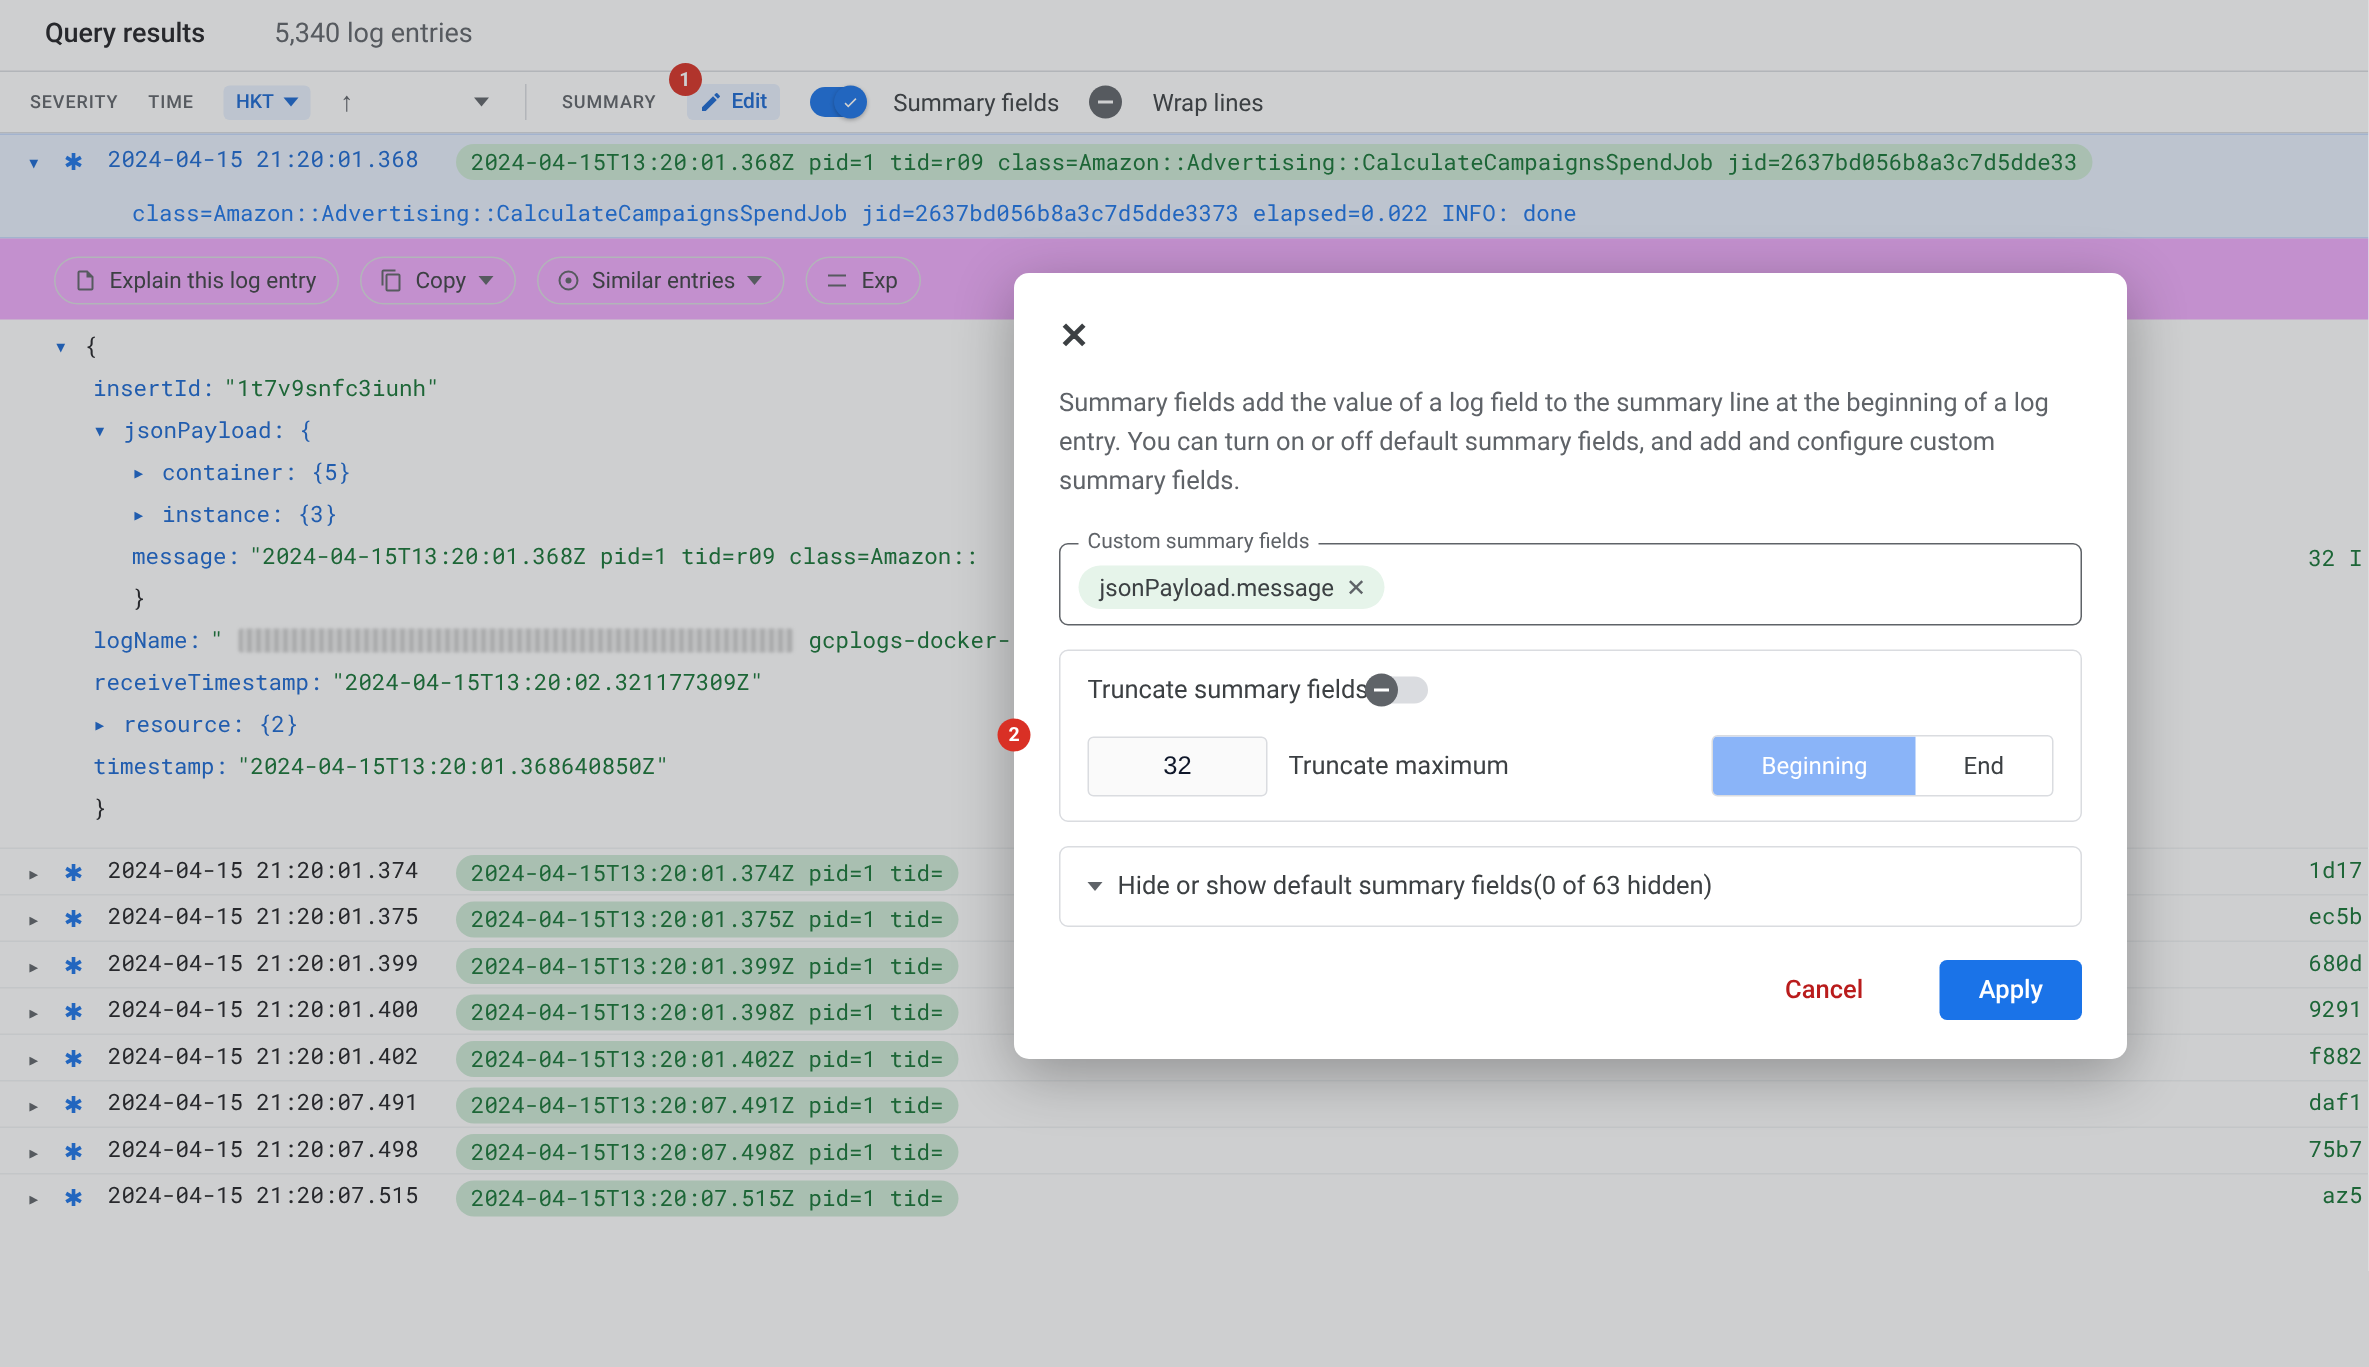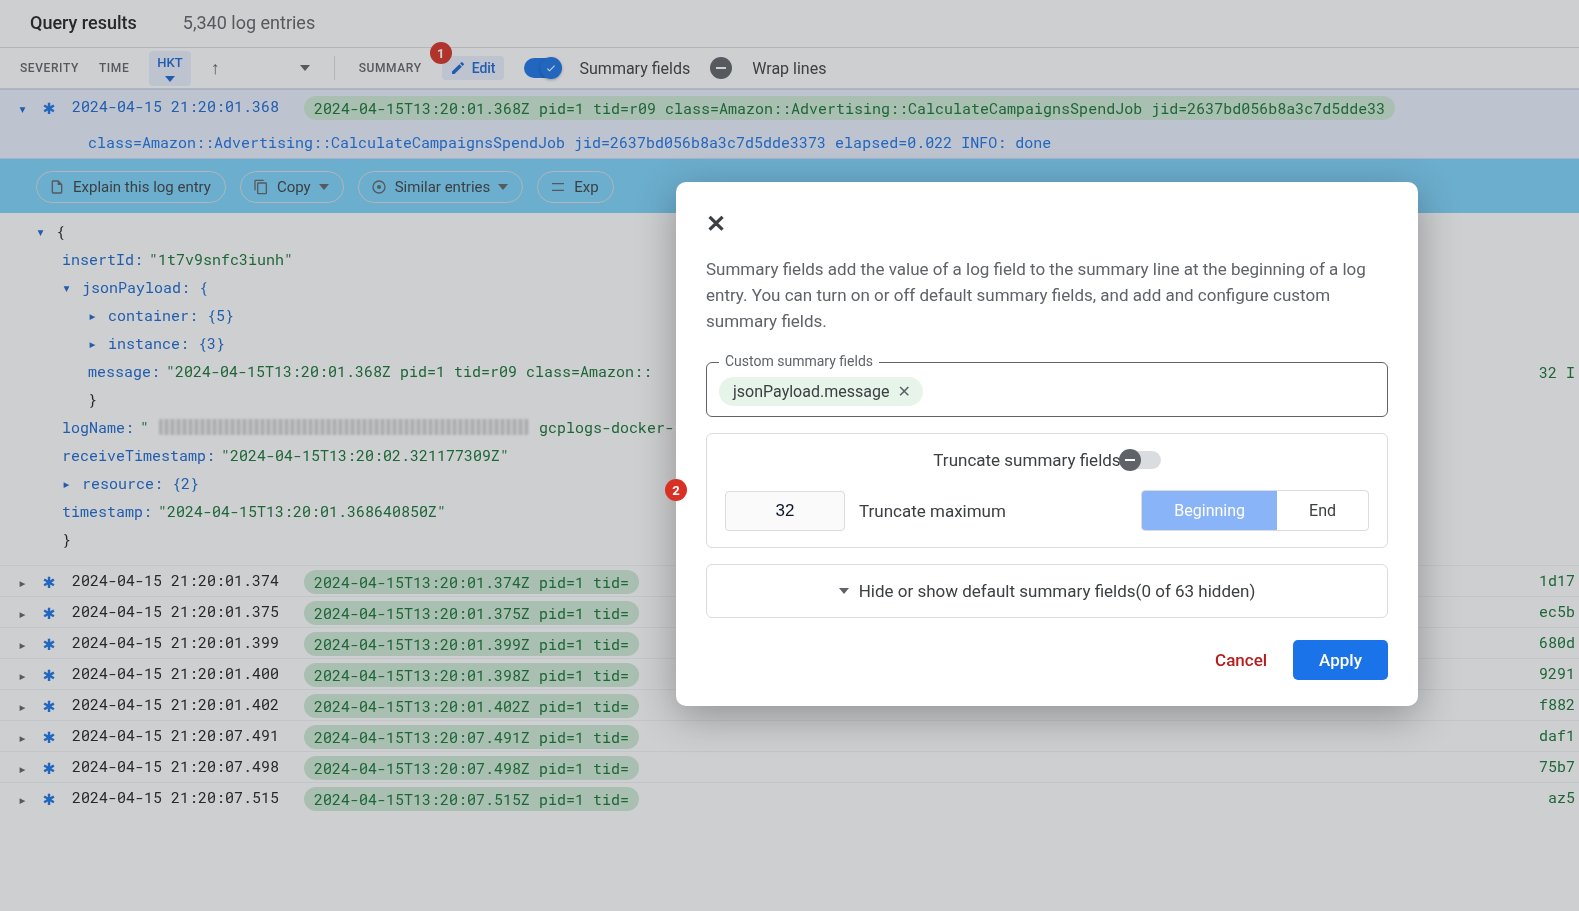--- a/index.html
+++ b/index.html
@@ -5,21 +5,21 @@
 * { box-sizing: border-box; margin: 0; padding: 0; }
 body { font-family: 'Google Sans', Roboto, Arial, sans-serif; font-size: 14px; color: #202124; background: #fff; width: 1579px; height: 911px; overflow: hidden; position: relative; }
 
 .overlay-scrim { position: absolute; inset: 0; background: rgba(60,64,67,0.25); z-index: 5; pointer-events: none; }
 
 .header-bar { display: flex; align-items: center; padding: 12px 24px 14px 30px; font-size: 18px; font-weight: 500; gap: 46px; }
 .header-sub { color: #5f6368; font-weight: 400; }
 
 .toolbar { display: flex; align-items: center; gap: 20px; padding: 6px 20px 6px 20px; border-top: 1px solid #dadce0; border-bottom: 1px solid #dadce0; height: 42px; }
 .col-label { text-transform: uppercase; color: #5f6368; font-size: 12px; letter-spacing: .6px; font-weight: 500;}
-.chip { display: inline-flex; align-items: center; gap: 6px; background: #e8f0fe; color: #1967d2; border-radius: 4px; padding: 4px 8px; font-size: 13px; font-weight: 500; flex-direction: column; }
+.chip { display: inline-flex; align-items: center; gap: 6px; background: #e8f0fe; color: #1967d2; border-radius: 4px; padding: 4px 8px; font-size: 13px; font-weight: 500; }
 .icon-up { color: #5f6368; font-size: 18px; }
 .icon-caret { display:inline-block; width:0; height:0; border-left:5px solid transparent; border-right:5px solid transparent; border-top:6px solid #1967d2; }
 .icon-caret.grey { border-top-color:#5f6368; }
 .sep { width:1px; height:24px; background:#dadce0; margin: 0 4px;}
 .tool-edit { display:flex; align-items:center; gap:6px; background:#e8f0fe; border-radius:4px; padding:4px 8px; color:#1967d2; font-size:14px; font-weight:500; position:relative;}
 .toggle { width:36px; height:20px; border-radius:11px; background:#1a73e8; position:relative; display:inline-block;}
 .toggle .knob { position:absolute; width:22px; height:22px; border-radius:50%; background:#1a73e8; right:-2px; top:-1px; display:flex; align-items:center; justify-content:center; box-shadow:0 1px 3px rgba(0,0,0,.3);}
 .toggle .knob svg{width:12px;height:12px;}
 .toggle-lbl { font-size:16px; color:#3c4043; }
 .minus-circ{ width:22px; height:22px; border-radius:50%; background:#5f6368; color:#fff; display:flex; align-items:center; justify-content:center;}
@@ -29,21 +29,21 @@
 .log-row { display:flex; align-items:flex-start; padding:4px 10px 2px 18px; gap:8px; font-family:'Roboto Mono', Menlo, monospace; font-size:15px; }
 .log-row.expanded { background:#e8f0fe; border-top:1px solid #c6dafc; border-bottom:1px solid #c6dafc; padding-top:6px; padding-bottom:6px; flex-wrap:wrap; min-height:56px;}
 .expand-arrow { color:#1967d2; cursor:pointer; width:14px; padding-top:2px;}
 .expand-arrow.open::before{content:'▾';}
 .expand-arrow.closed::before{content:'▸'; color:#5f6368;}
 .sev-dot { width:18px; height:18px; display:flex; align-items:center; justify-content:center; color:#1a73e8; font-size:20px; padding-top:2px;}
 .ts-cell { color:#202124; width:230px; padding-left:6px;}
 .msg-chip { background:#ceead6; color:#137333; border-radius:14px; padding:2px 10px; font-family:'Roboto Mono', monospace; font-size:15px;}
 .second-line { padding-left:70px; color:#1a73e8; font-family:'Roboto Mono',monospace; font-size:15px; width:100%; margin-top:4px;}
 
-.action-pills { display:flex; gap:14px; padding:12px 18px 10px 36px; background:#7dd3fc;}
+.action-pills { display:flex; gap:14px; padding:12px 18px 10px 36px; background:#f0abfc;}
 .pill { display:flex; align-items:center; gap:8px; border:1px solid #dadce0; border-radius:20px; padding:6px 14px 6px 12px; font-size:15px; color:#3c4043;}
 .pill .ico{color:#5f6368;}
 
 .json-body { font-family:'Roboto Mono',monospace; font-size:15px; padding:4px 20px 12px 36px; line-height:28px;}
 .json-line{display:flex; align-items:center; gap:6px;}
 .indent1{padding-left:26px;} .indent2{padding-left:52px;}
 .tri-open{color:#1967d2; cursor:pointer; width:14px; display:inline-block;}
 .tri-open::before{content:'▾';}
 .tri-closed{color:#1967d2; cursor:pointer; width:14px; display:inline-block;}
 .tri-closed::before{content:'▸';}
@@ -58,34 +58,34 @@
 .dlg-title{font-size:24px; font-weight:400; color:#3c4043;}
 .dlg-close{font-size:24px; font-weight:600; color:#3c4043;}
 .dlg-desc{font-size:17px; color:#5f6368; line-height:26px; margin-bottom:28px;}
 
 .fieldset{ border:1px solid #5f6368; border-radius:6px; padding:14px 12px 10px 12px; position:relative; margin-bottom:16px;}
 .fieldset .legend{ position:absolute; top:-10px; left:12px; background:#fff; padding:0 6px; font-size:14px; color:#5f6368;}
 .chip-green{display:inline-flex; align-items:center; gap:8px; background:#e6f4ea; color:#3c4043; border-radius:16px; padding:5px 12px 5px 14px; font-size:16px;}
 .chip-green .x{color:#5f6368; cursor:pointer;}
 
 .card{ border:1px solid #dadce0; border-radius:6px; padding:16px 18px; margin-bottom:16px; position:relative;}
-.card-row{display:flex; align-items:center; justify-content:center; font-size:17px; color:#3c4043;}
+.card-row{display:flex; align-items:center; justify-content:flex-start; font-size:17px; color:#3c4043;}
 .toggle-sm{ width:40px; height:18px; background:#dadce0; border-radius:9px; position:relative;}
 .toggle-sm .knob{position:absolute; width:22px; height:22px; border-radius:50%; background:#5f6368; left:-2px; top:-2px; display:flex; align-items:center; justify-content:center;}
 .toggle-sm .knob .bar{width:10px; height:2px; background:#fff;}
 
 .inner-row{display:flex; align-items:center; gap:14px; margin-top:20px;}
 .num-input{ width:120px; height:40px; border:1px solid #dadce0; border-radius:4px; text-align:center; font-size:17px; color:#0f172a;}
 .seg{display:flex; border:1px solid #dadce0; border-radius:4px; overflow:hidden; margin-left:auto;}
 .seg-btn{padding:10px 32px; font-size:16px; color:#3c4043;}
 .seg-btn.active{background:#8ab4f8; color:#fff;}
 
 .dlg-actions{display:flex; justify-content:flex-end; gap:26px; margin-top:22px; align-items:center;}
 .btn-text{color:#b91c1c; font-size:17px; font-weight:500; cursor:pointer;}
-.btn-prim{background:#1a73e8; color:#fff; padding:10px 26px; border-radius:5px; font-size:17px; font-weight:500;}
+.btn-prim{background:#1a73e8; color:#fff; padding:10px 26px; border-radius:5px; font-size:17px; font-weight:500;margin-left:25px;}
 
 .badge-2{position:absolute; width:22px; height:22px; border-radius:50%; background:#d93025; color:#fff; font-size:13px; font-weight:700; display:flex; align-items:center; justify-content:center; top:297px; left:-11px; z-index:12;}
 
 .chev-d{display:inline-block; width:0; height:0; border-left:5px solid transparent; border-right:5px solid transparent; border-top:6px solid #5f6368; margin-right:10px;}
 </style>
 </head>
 <body>
 
 <div class="header-bar">
   <span>Query results</span>

